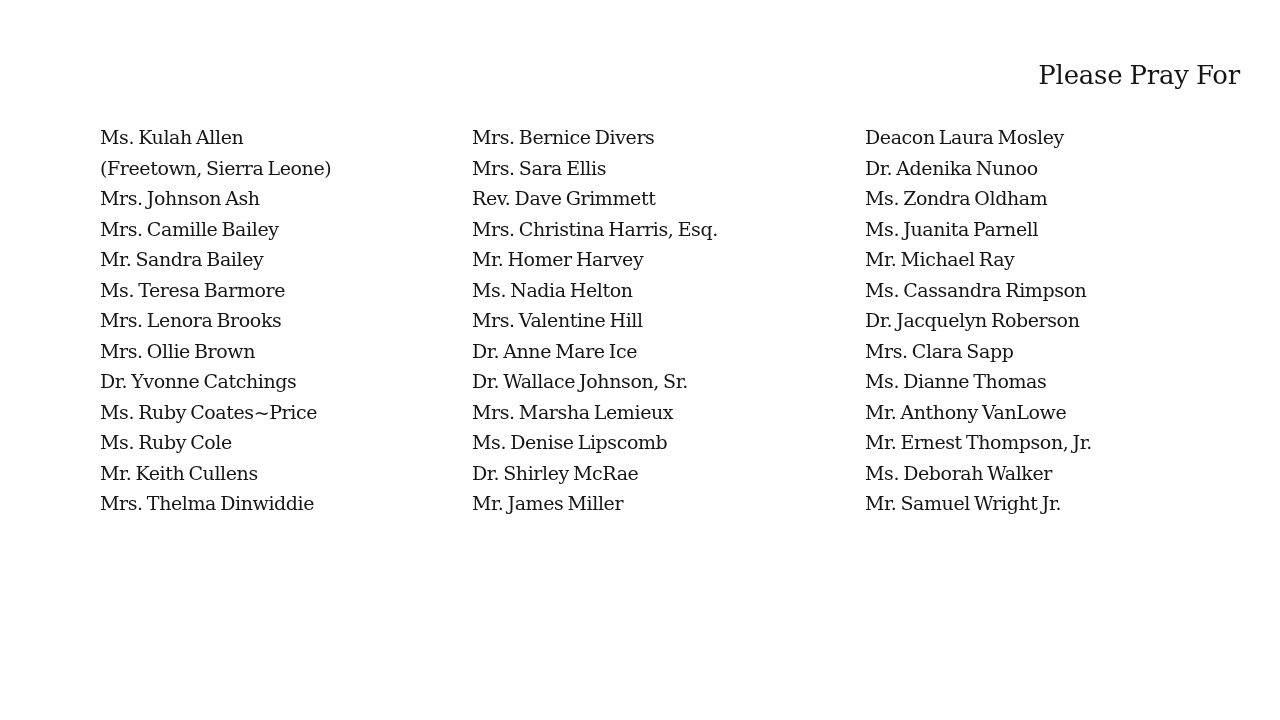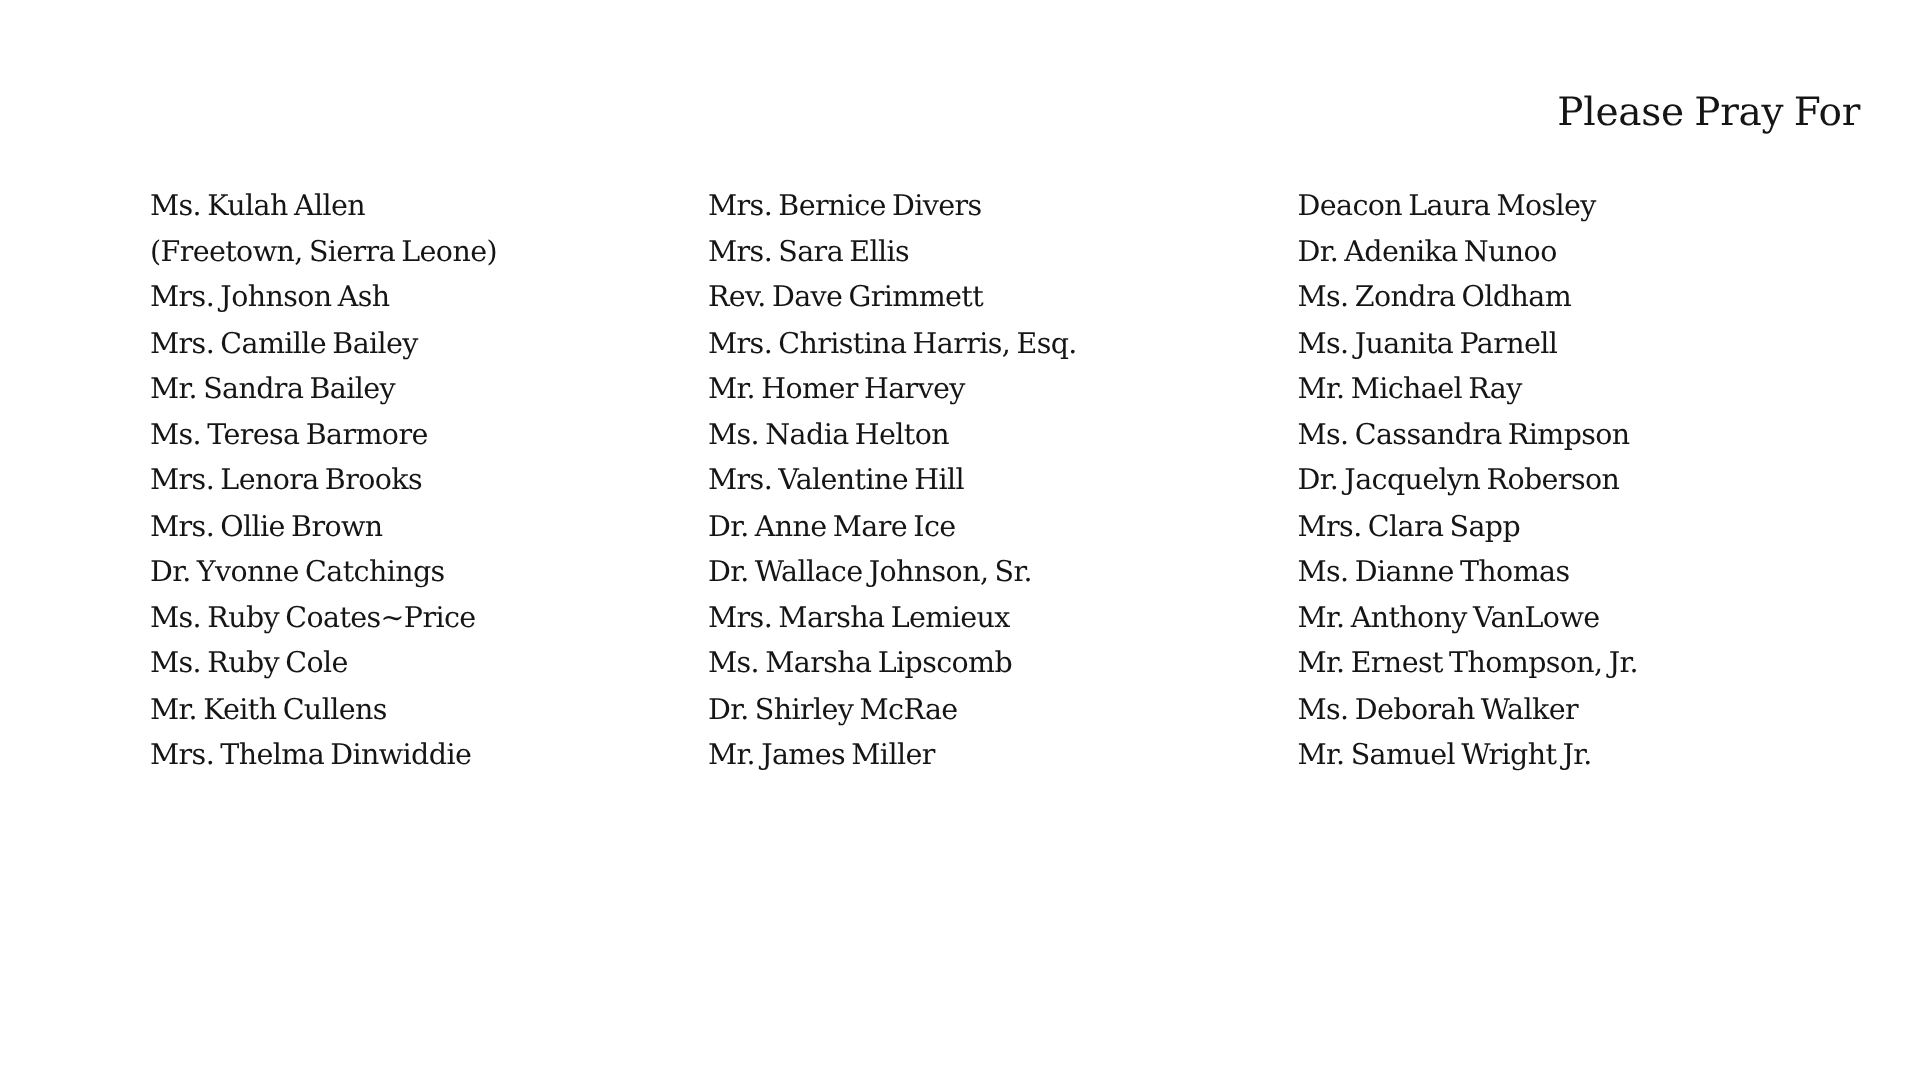--- a/index.html
+++ b/index.html
@@ -75,21 +75,21 @@
       <div class="name">Mrs. Bernice Divers</div>
       <div class="name">Mrs. Sara Ellis</div>
       <div class="name">Rev. Dave Grimmett</div>
       <div class="name">Mrs. Christina Harris, Esq.</div>
       <div class="name">Mr. Homer Harvey</div>
       <div class="name">Ms. Nadia Helton</div>
       <div class="name">Mrs. Valentine Hill</div>
       <div class="name">Dr. Anne Mare Ice</div>
       <div class="name">Dr. Wallace Johnson, Sr.</div>
       <div class="name">Mrs. Marsha Lemieux</div>
-      <div class="name">Ms. Marsha Lipscomb</div>
+      <div class="name">Ms. Denise Lipscomb</div>
       <div class="name">Dr. Shirley McRae</div>
       <div class="name">Mr. James Miller</div>
     </div>
   <div class="col col-3">
       <div class="name">Deacon Laura Mosley</div>
       <div class="name">Dr. Adenika Nunoo</div>
       <div class="name">Ms. Zondra Oldham</div>
       <div class="name">Ms. Juanita Parnell</div>
       <div class="name">Mr. Michael Ray</div>
       <div class="name">Ms. Cassandra Rimpson</div>

